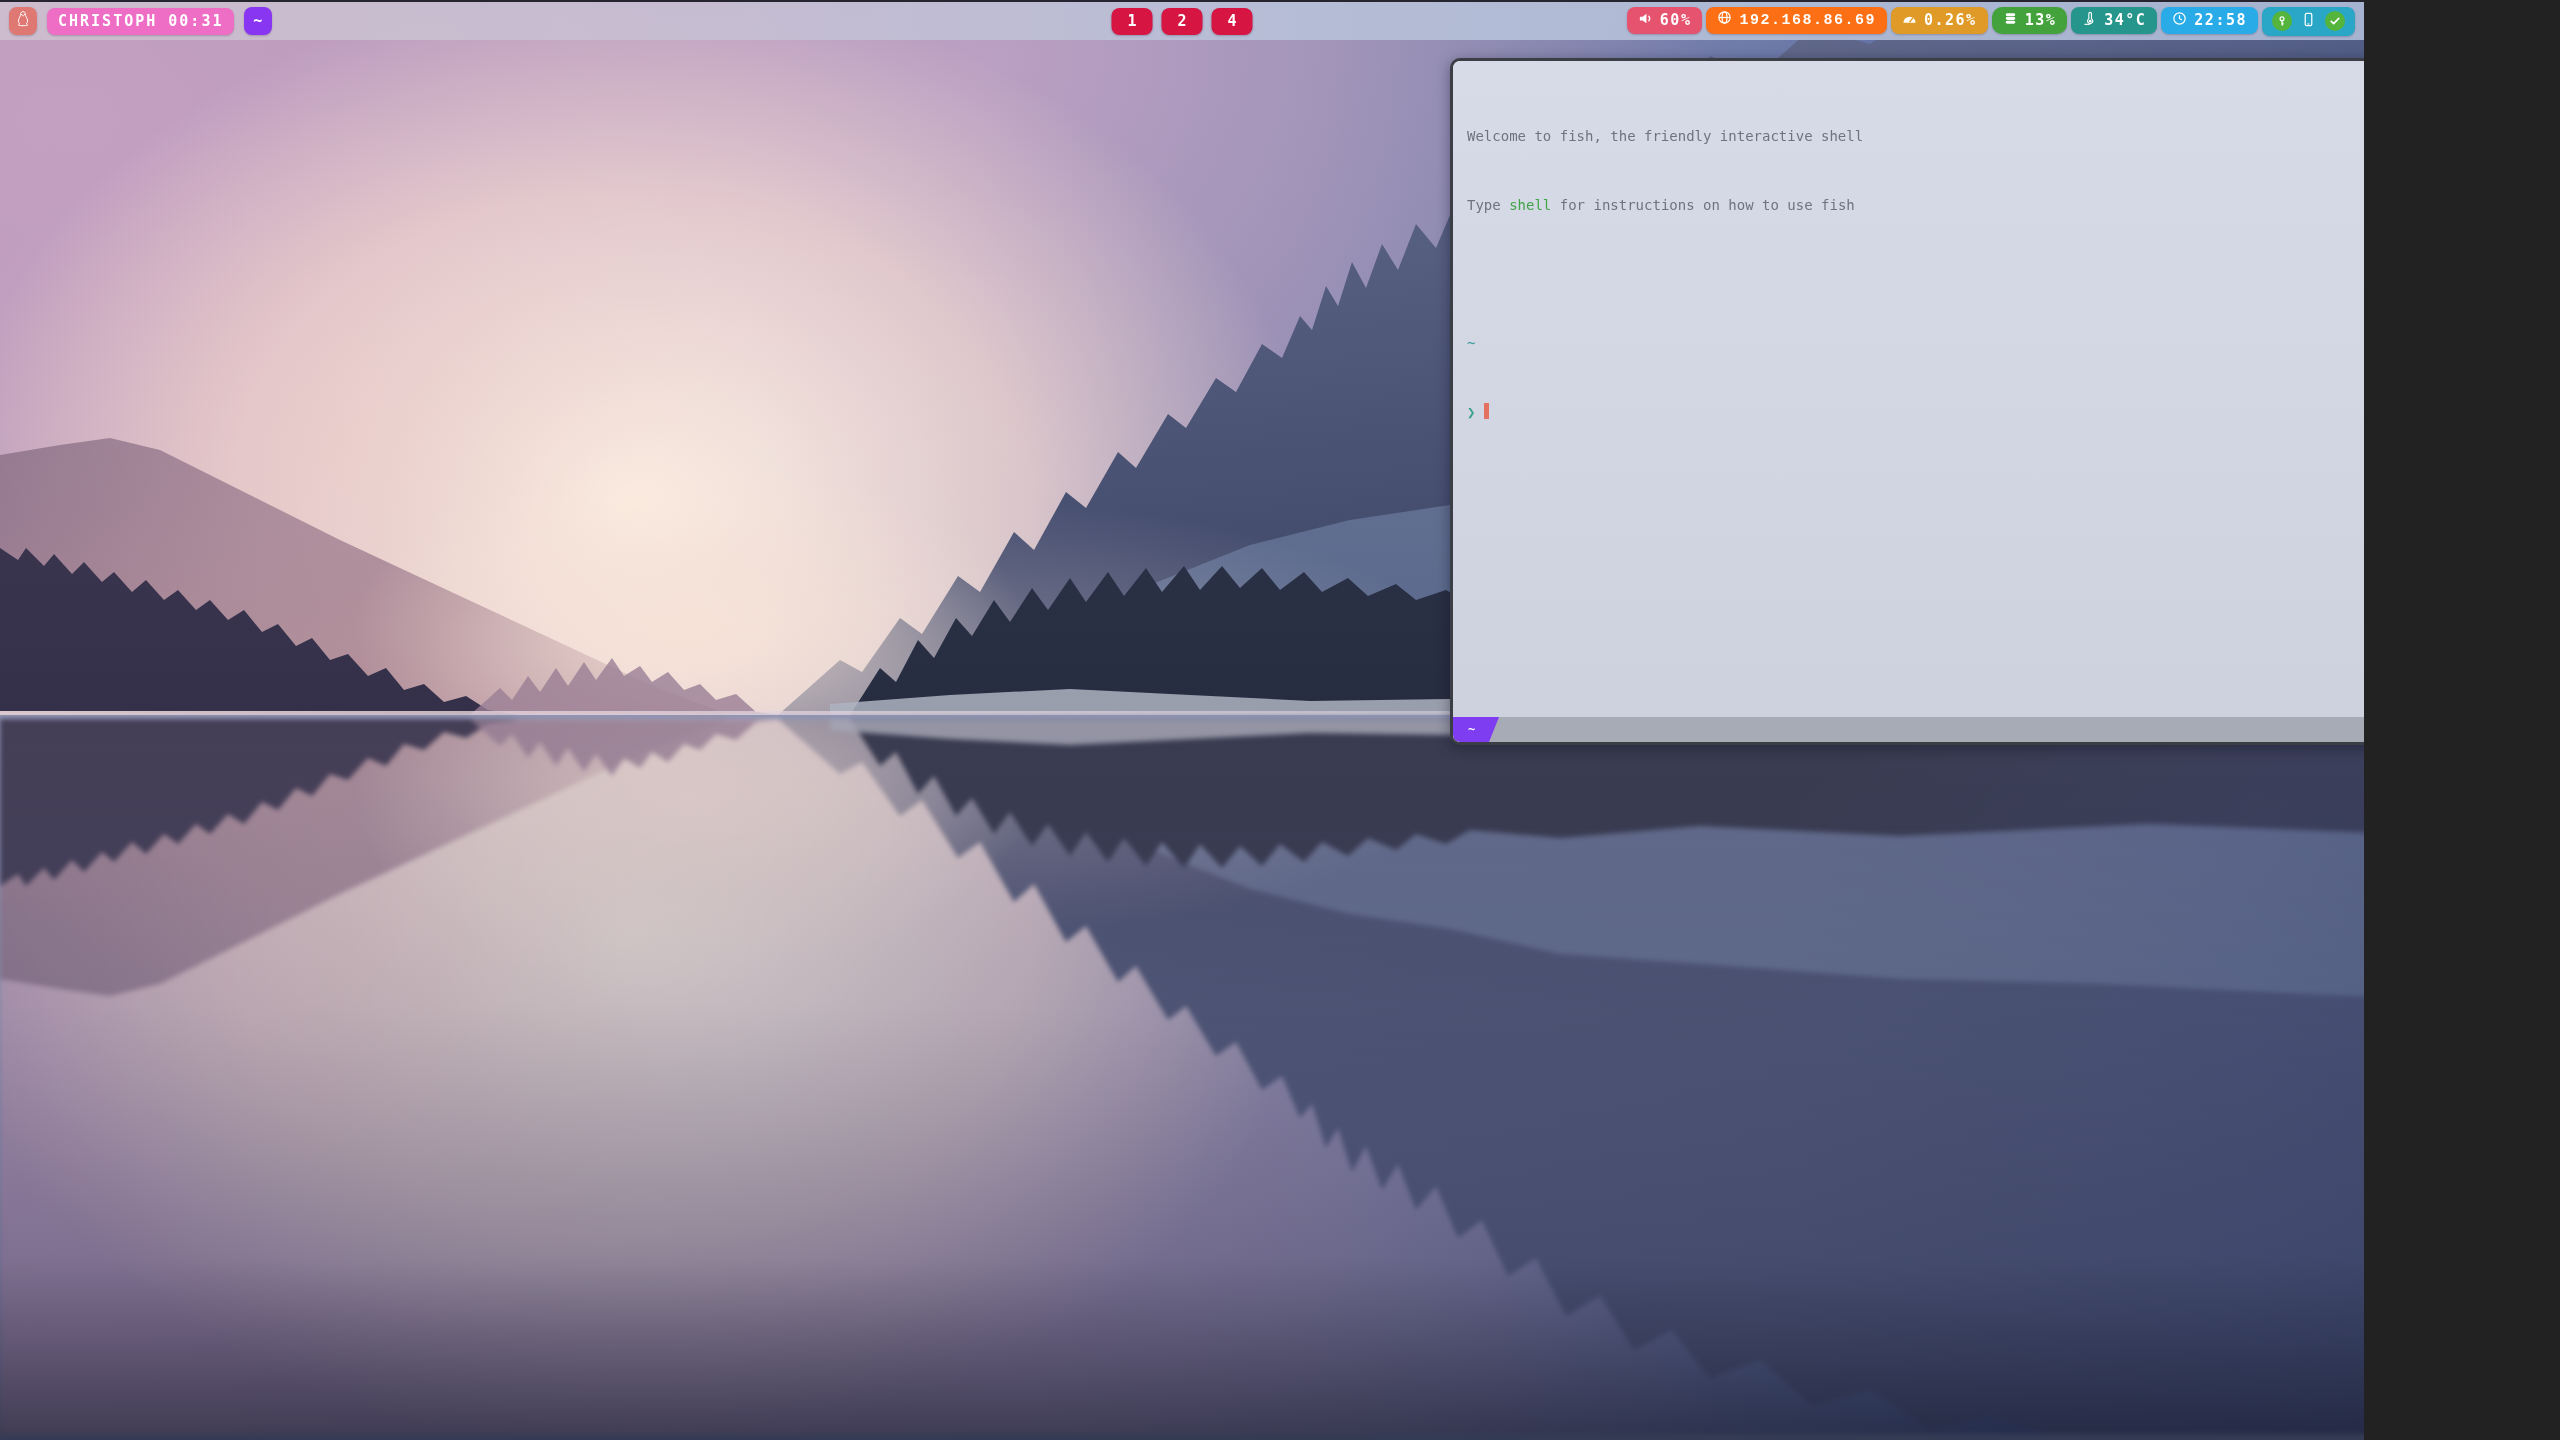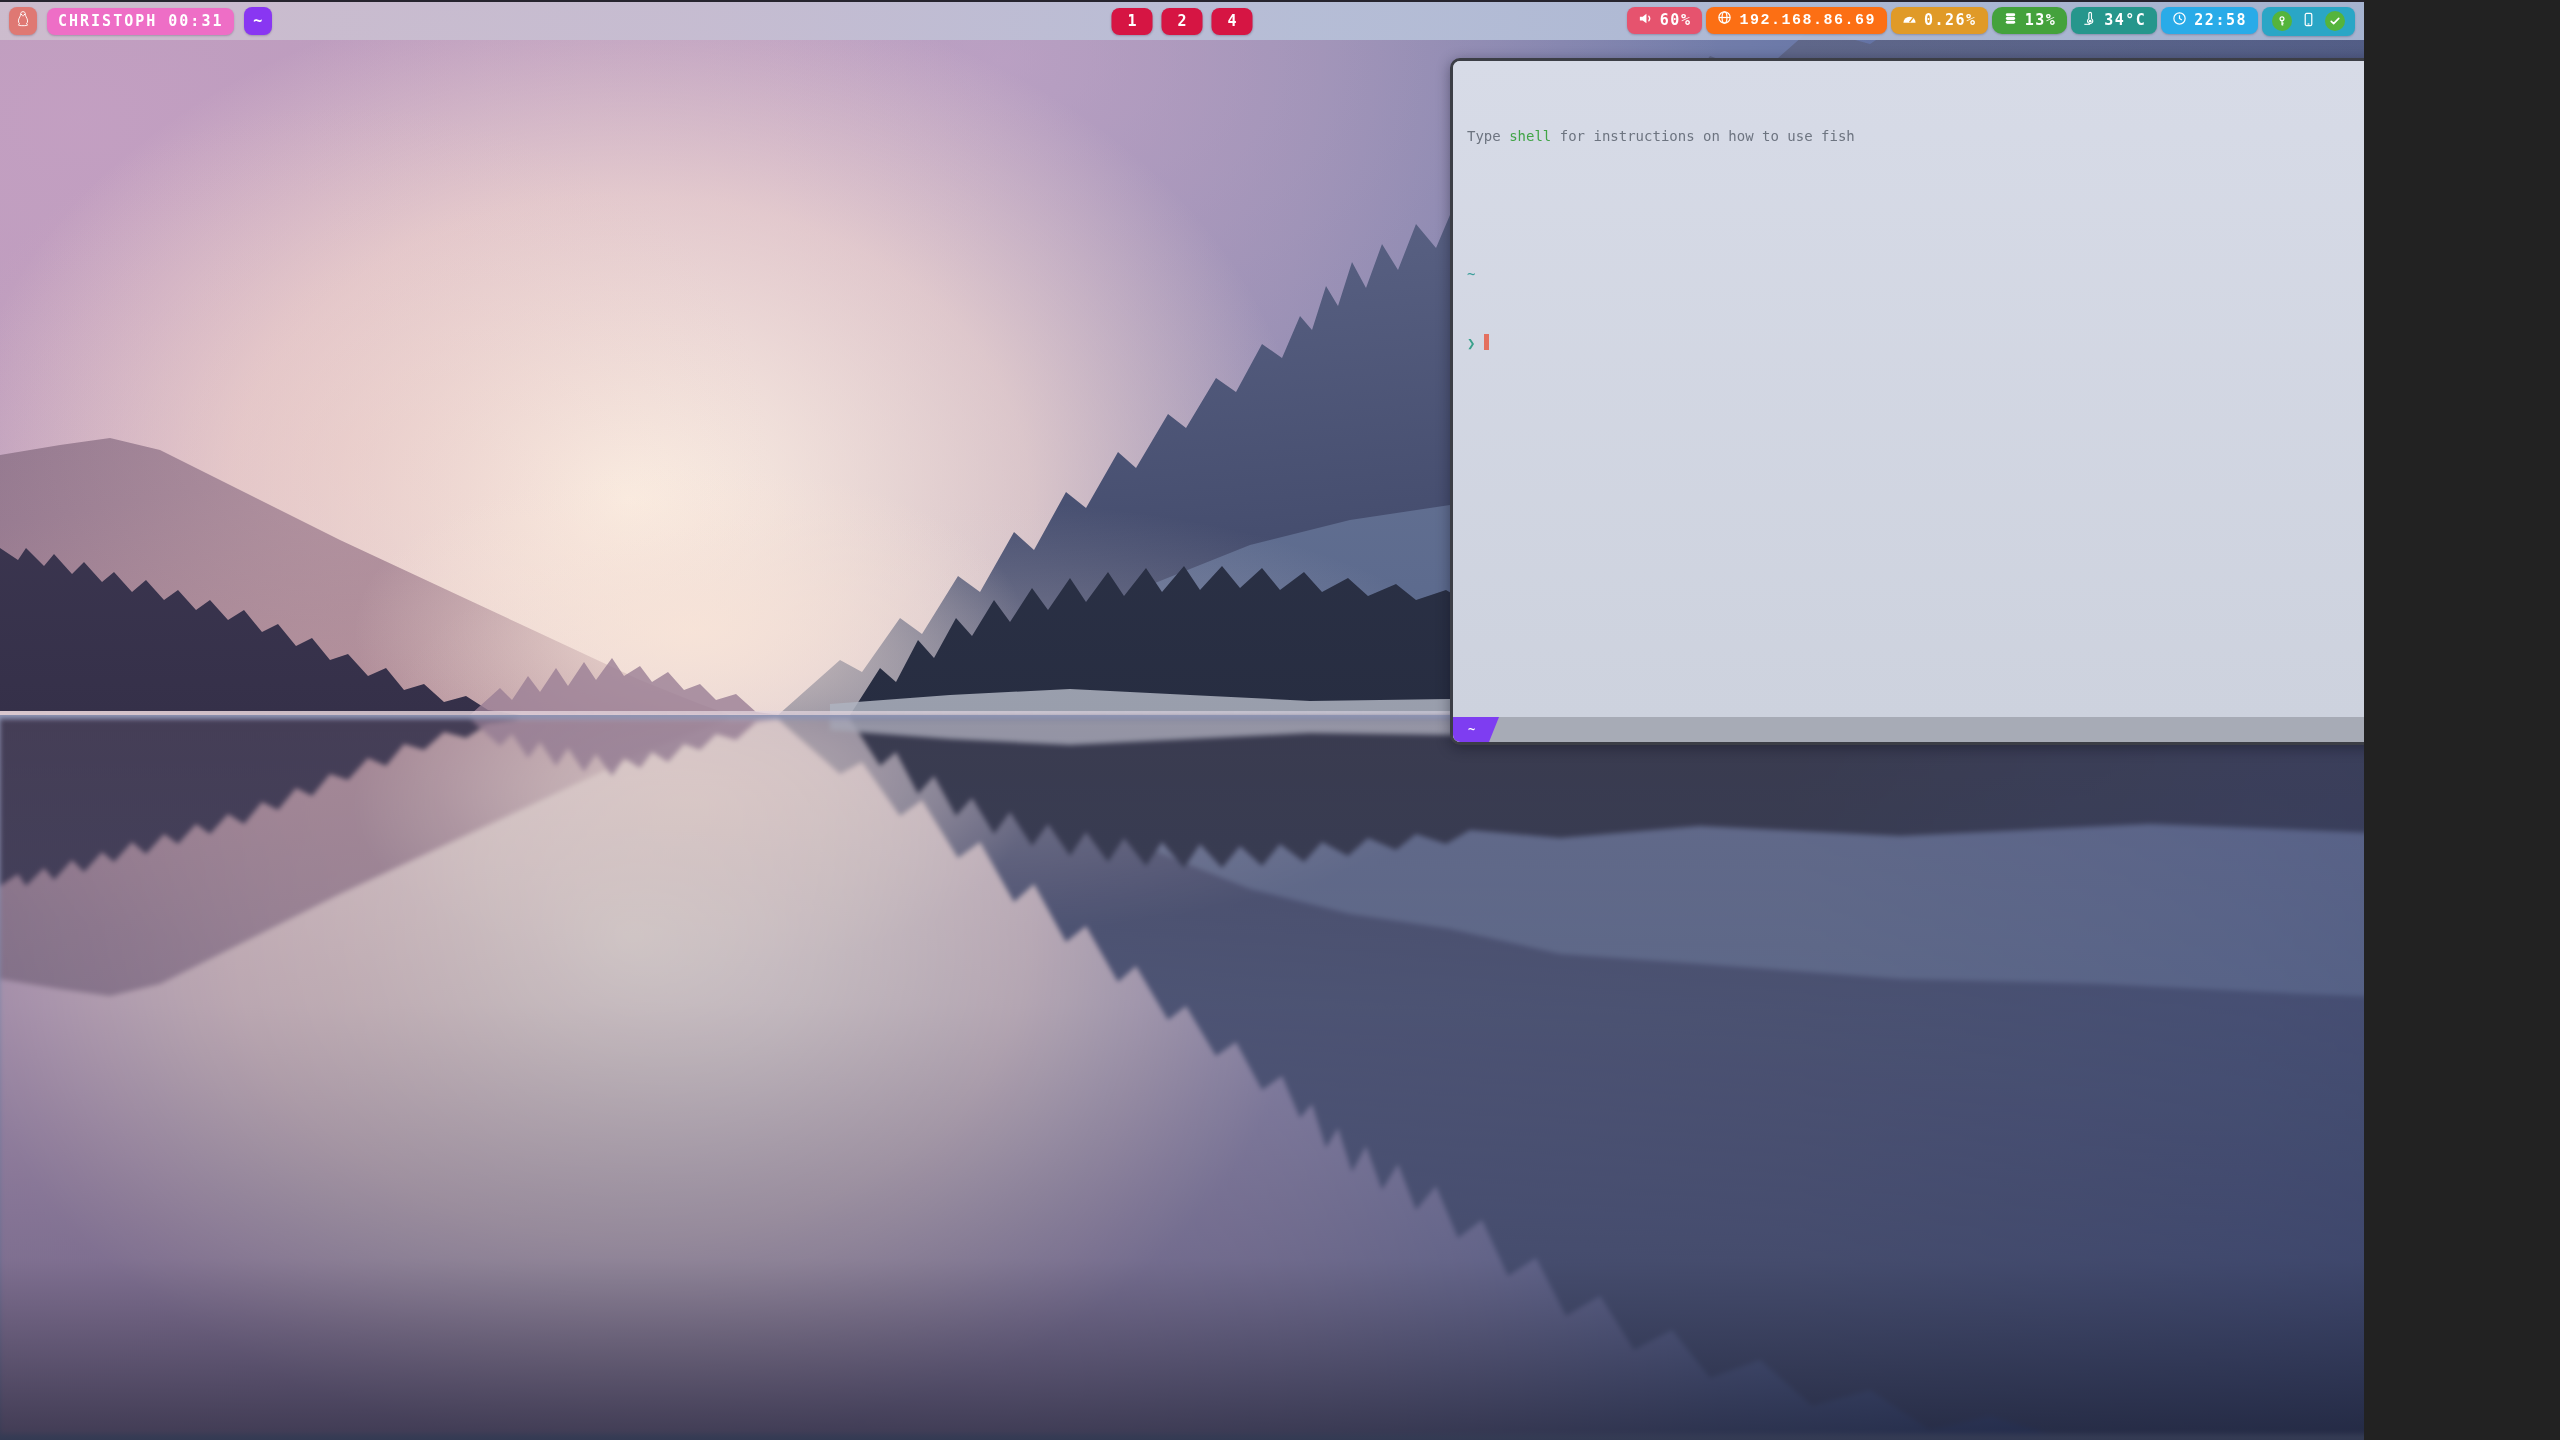--- a/index.html
+++ b/index.html
@@ -225,20 +225,21 @@
           <svg viewBox="0 0 16 16" width="12" height="12" fill="none" stroke="#fff" stroke-width="2.2" stroke-linecap="round" stroke-linejoin="round">
               <path d="M3 8.5l3.2 3L13 4.5"></path>
             </svg>
         </span>
       </div>
     </div>
   </div>
 
   <div class="terminal">
     <div class="term-content">
+      <div class="term-line">Welcome to fish, the friendly interactive shell</div>
       <div class="term-line"><span>Type </span><span class="green">shell</span><span> for instructions on how to use fish</span></div>
       <div class="term-line"> </div>
       <div class="term-line cwd">~</div>
       <div class="term-line"><span class="prompt-char">❯</span><span class="cursor"></span></div>
     </div>
     <div class="term-tabbar">
       <div class="term-tab">
         <span>~</span>
       </div>
     </div>

